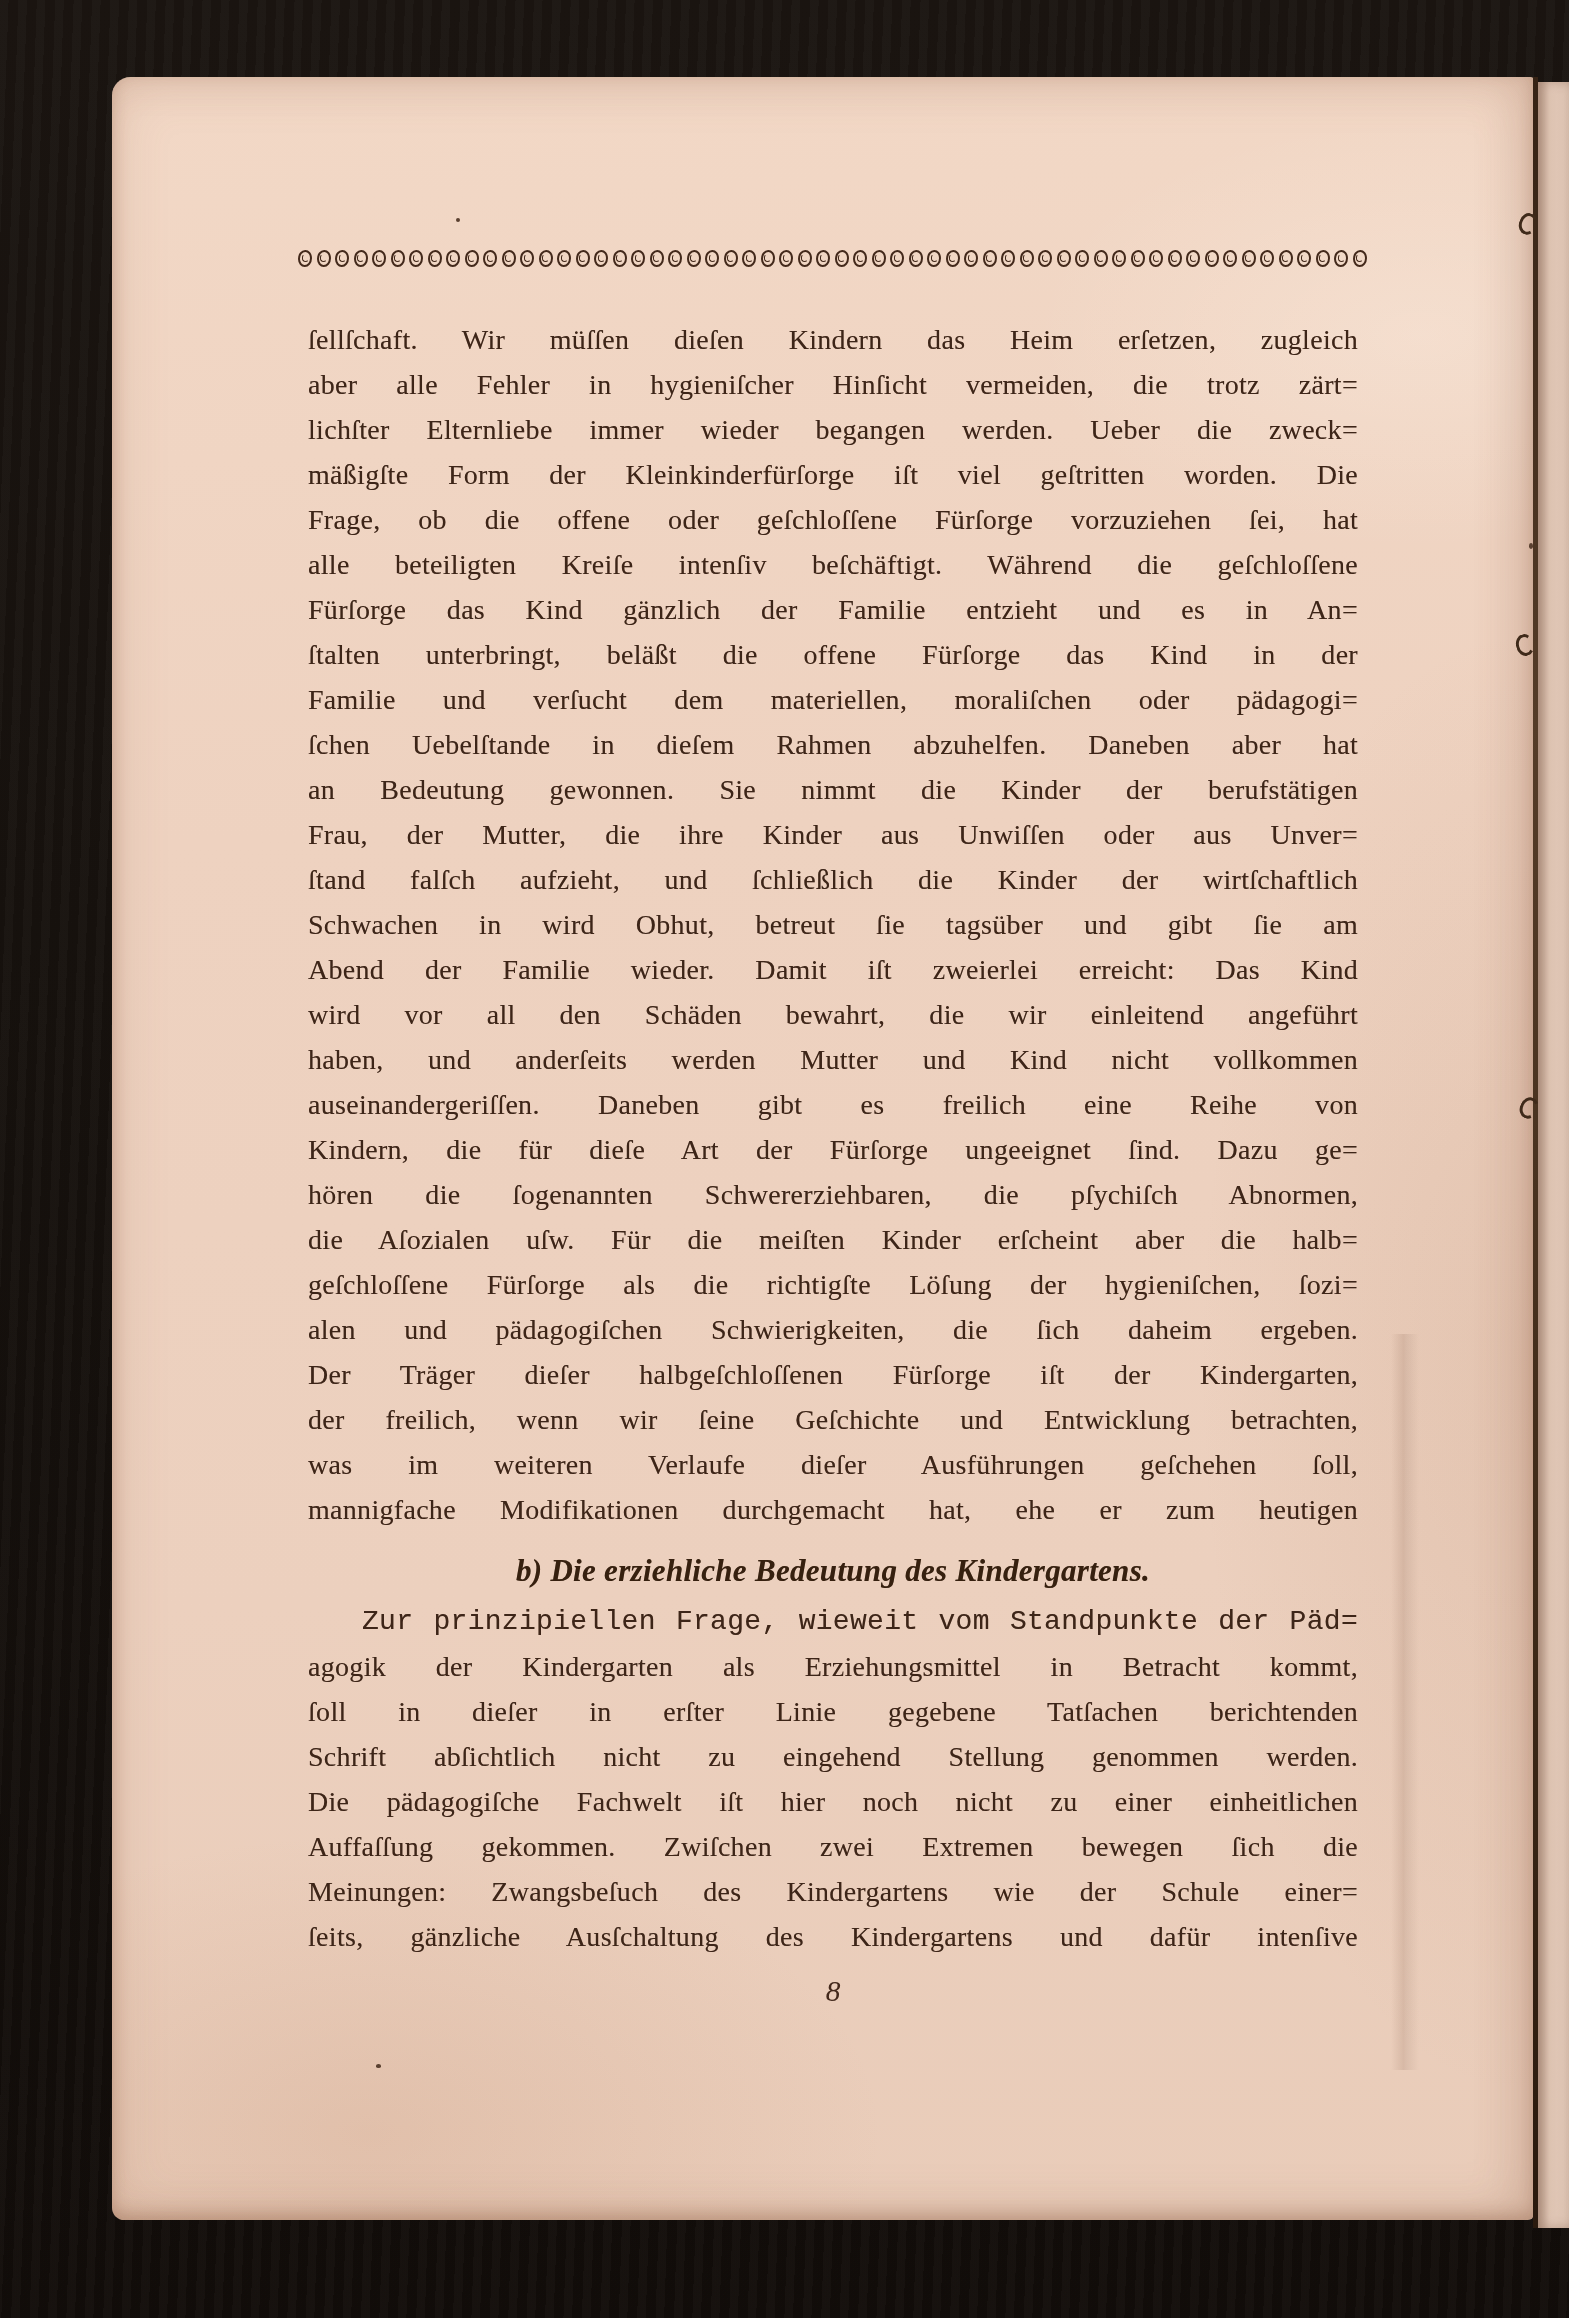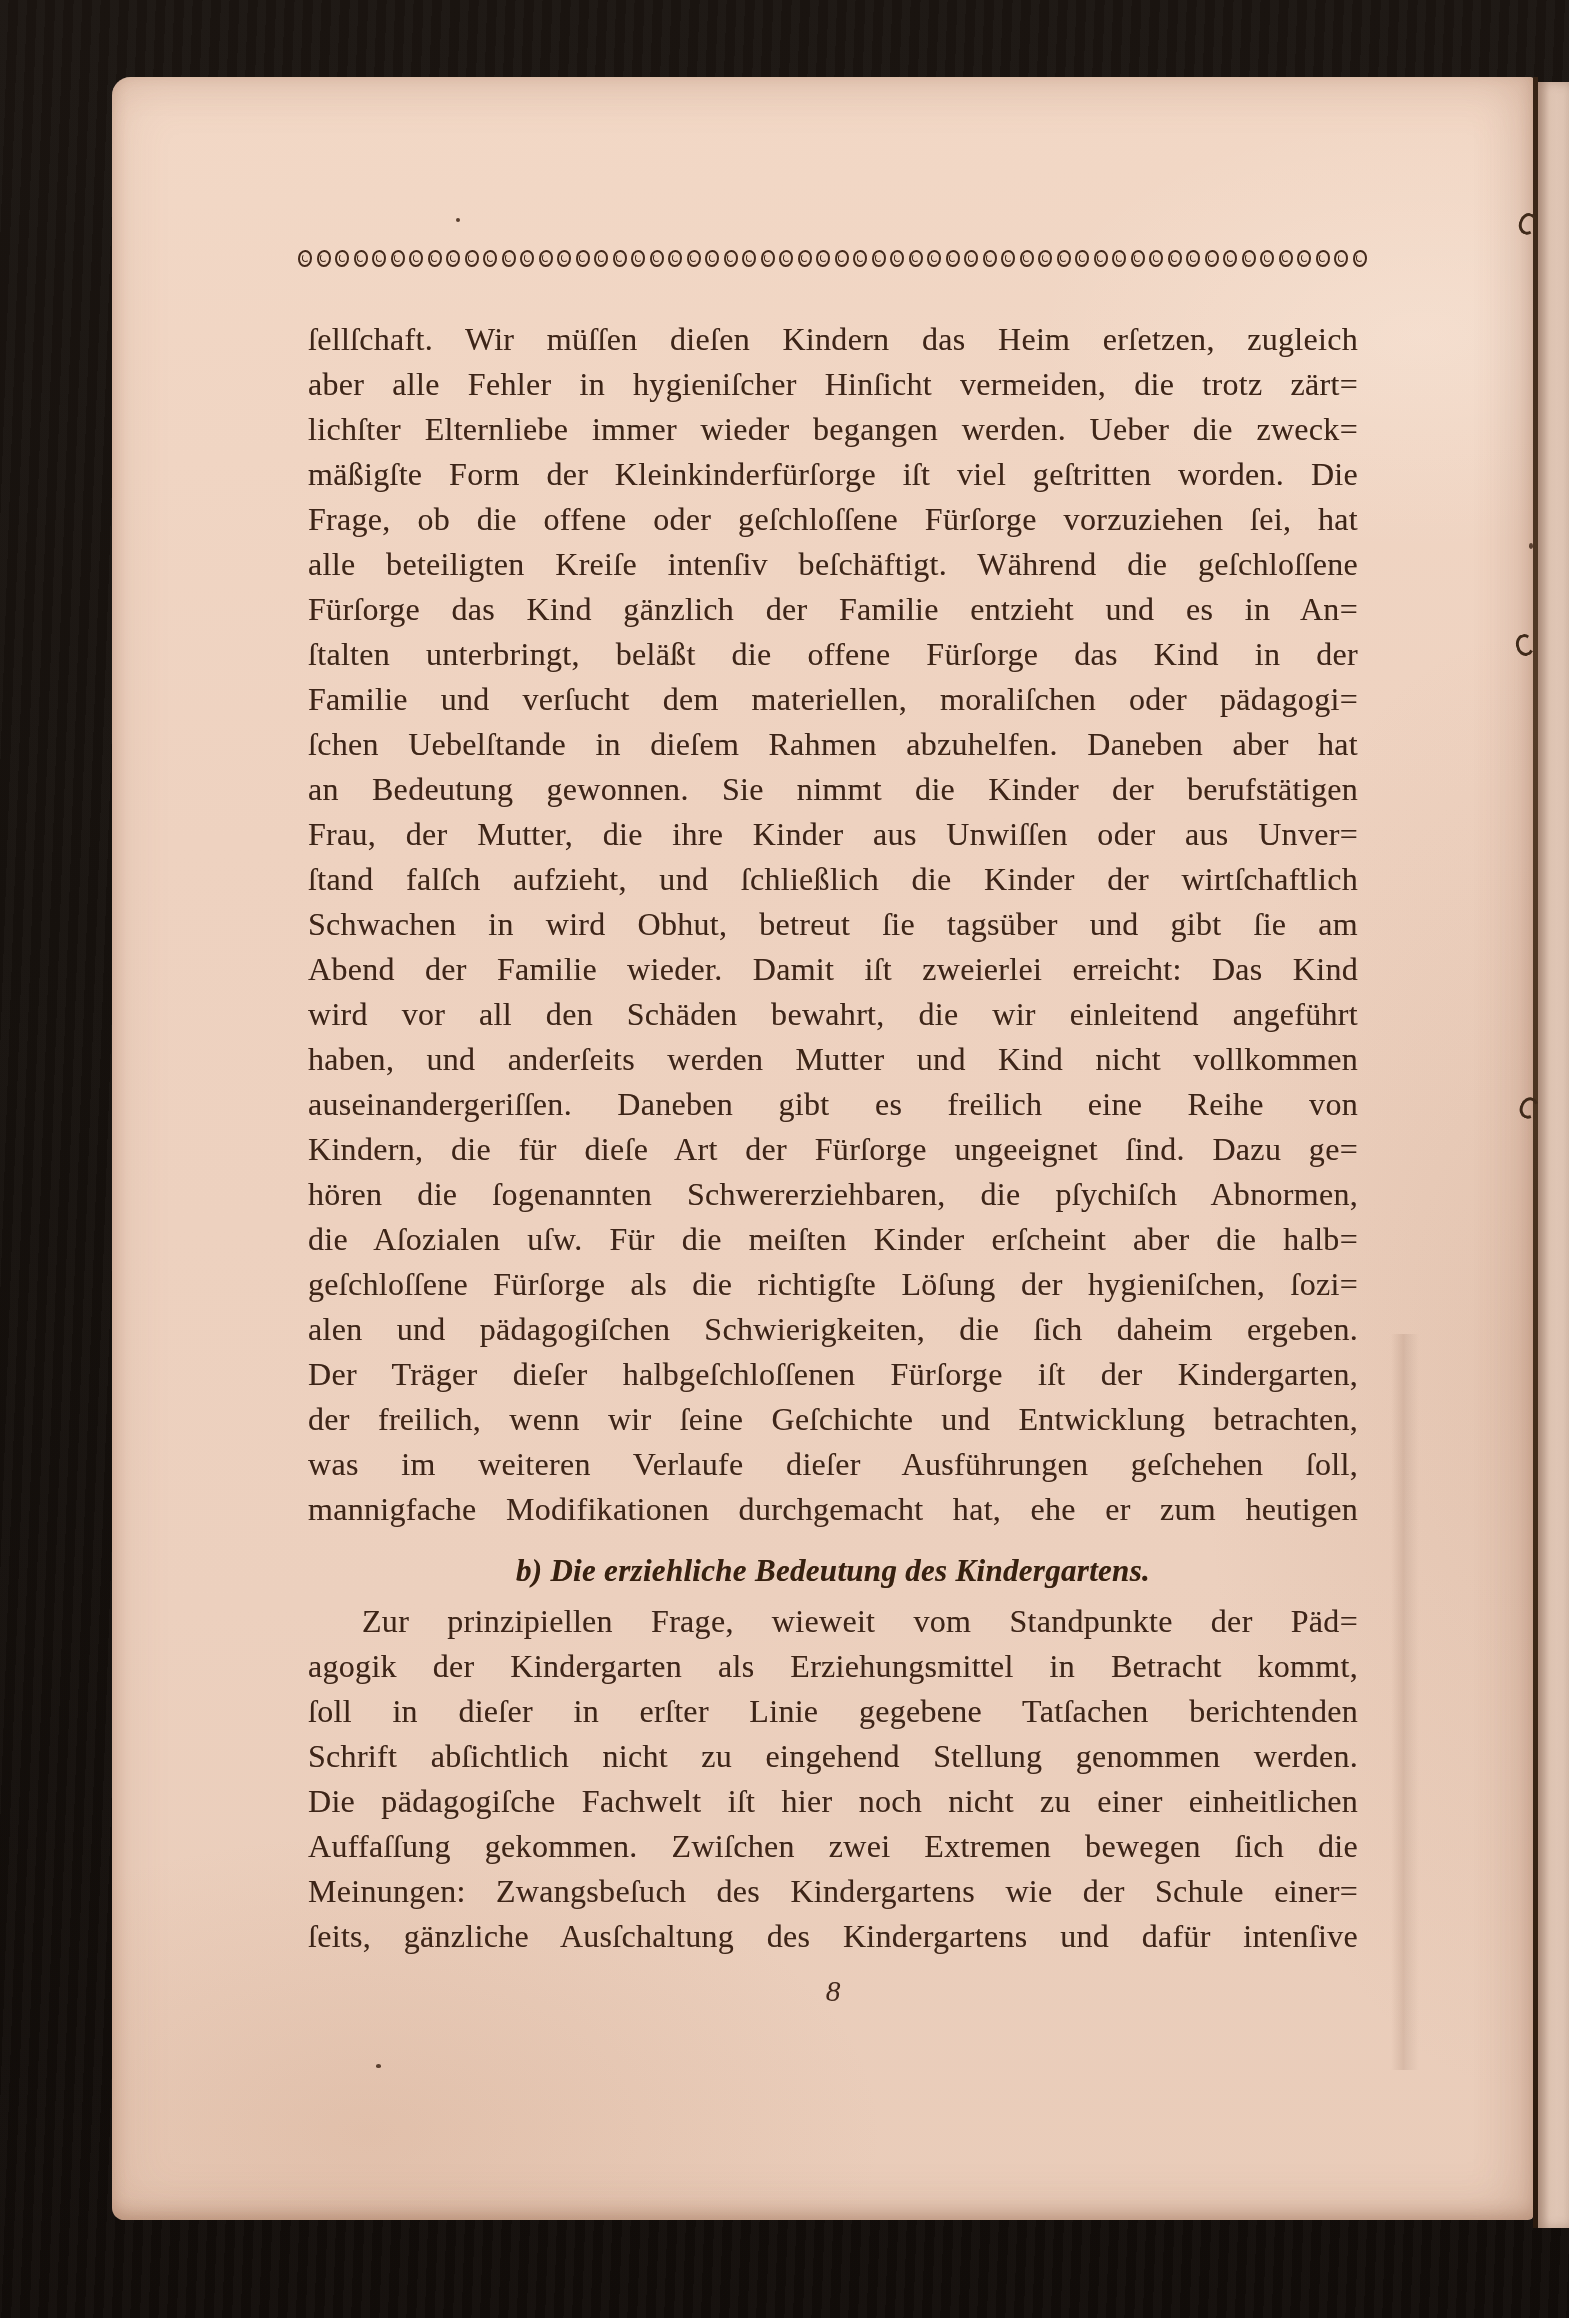--- a/index.html
+++ b/index.html
@@ -44,27 +44,27 @@
     content:"";position:absolute;left:1.8px;top:2.5px;width:4.9px;height:5.5px;
     border:1.8px solid #43291b;border-top-color:transparent;border-right-color:transparent;
     border-radius:50%;
   }
   
   .textblock{
     position:absolute;left:196px;top:240px;width:1050px;
     color:#3d2518;
   }
   .tline{
-    font-size:32px;line-height:45px;
+    font-size:28px;line-height:45px;
     text-align:justify;text-align-last:justify;
     letter-spacing:0.3px;
     text-shadow:0 0 0.6px rgba(61,37,24,0.35);
   }
   .lastline{text-align:left;text-align-last:left;}
-  .indent-first .tline:first-child{text-indent:54px;}
+  .indent-first .tline:first-child{text-indent:54px;font-family:Liberation Mono, monospace;}
   .sperr{letter-spacing:9.2px;}
   .heading{
     margin:16px 0 6.1px 0;font-size:31px;line-height:45px;font-weight:700;
     text-align:center;text-align-last:center;color:#36200f;
     letter-spacing:0.3px;text-shadow:0 0 0.6px rgba(54,32,15,0.4);font-style:italic;
   }
   .pagenum{
     margin-top:9.8px;font-size:29.4px;line-height:45px;font-style:italic;
     text-align:center;color:#43291c;
   }

